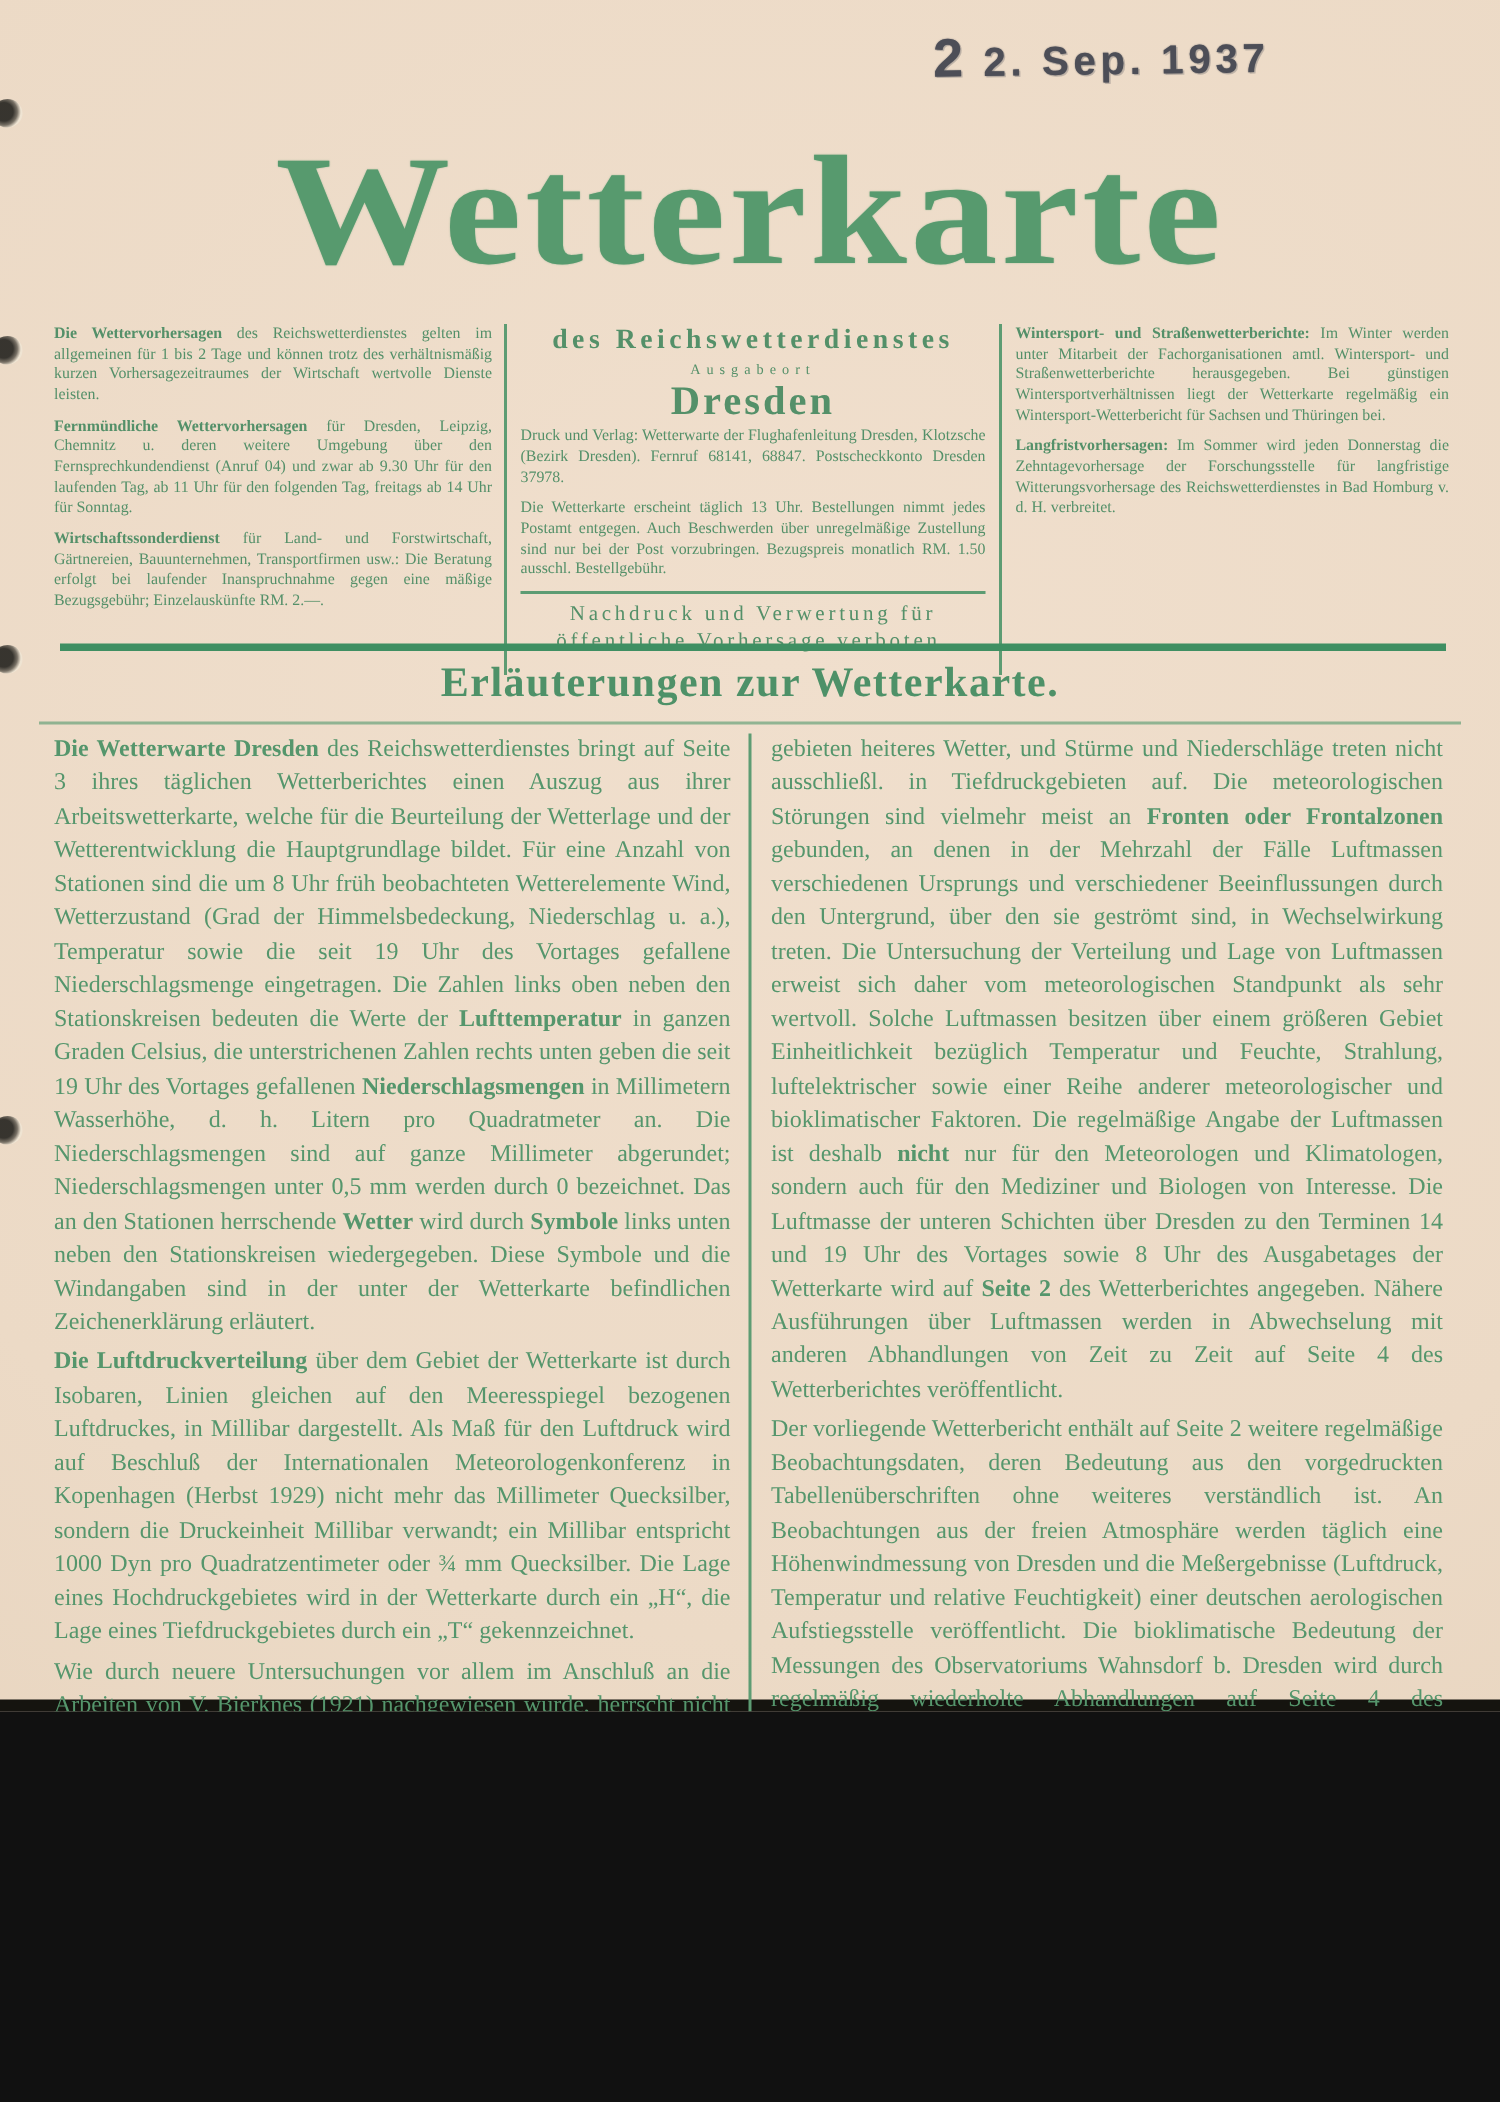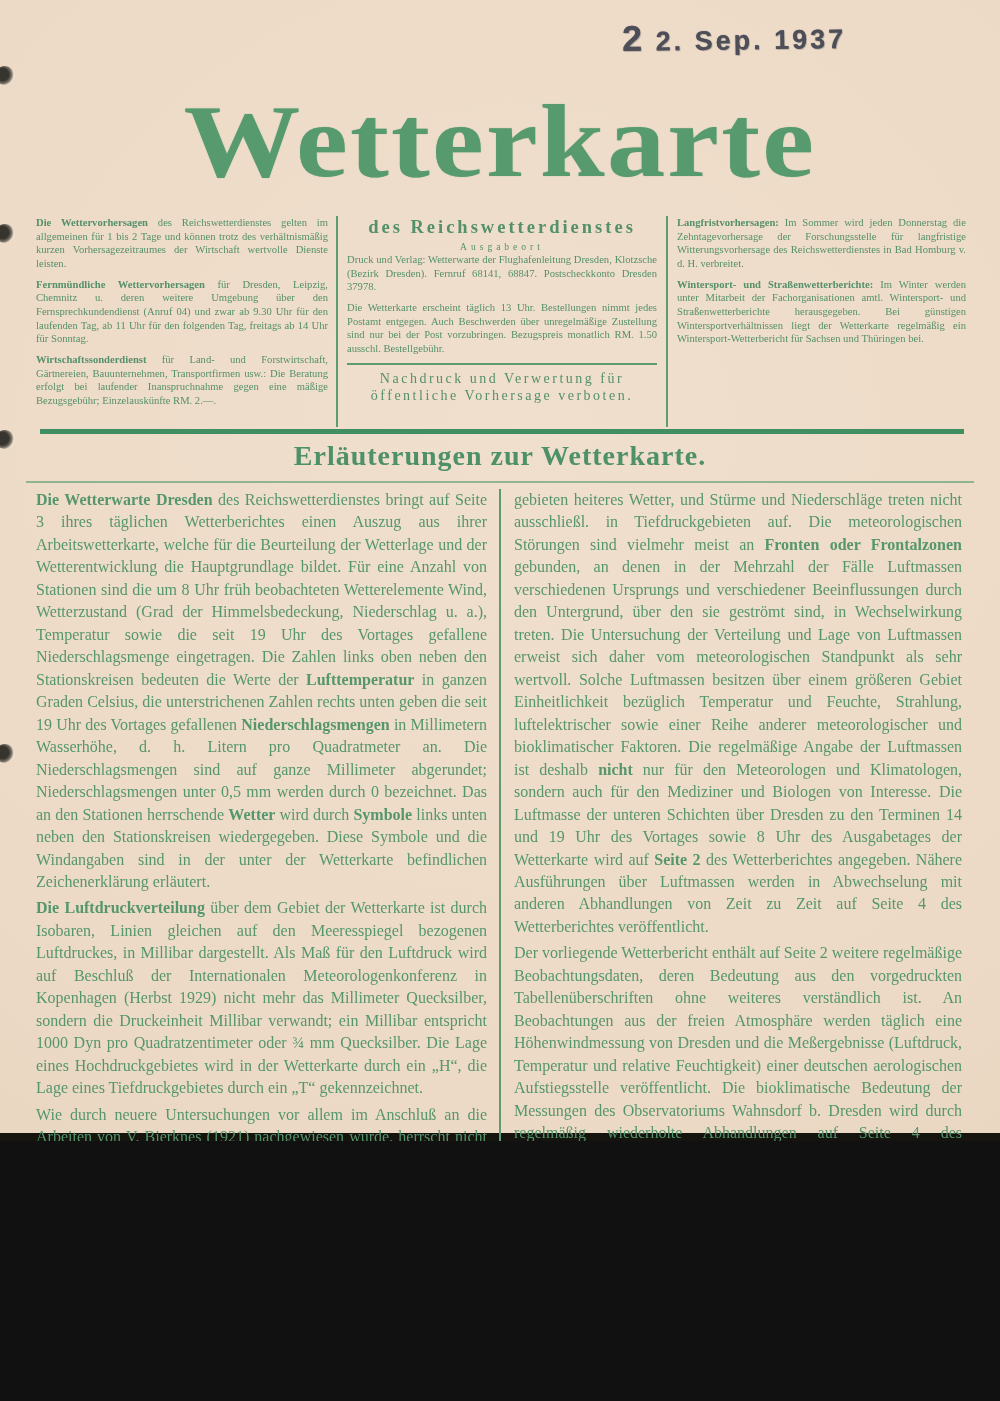--- a/index.html
+++ b/index.html
@@ -89,29 +89,30 @@
 
   <div class="mast">
     <div class="col col-left">
         <p class="para"><span class="b">Die Wettervorhersagen</span><span> des Reichswetterdienstes gelten im allgemeinen für 1 bis 2 Tage und können trotz des verhältnismäßig kurzen Vorhersagezeitraumes der Wirtschaft wertvolle Dienste leisten.</span></p>
         <p class="para"><span class="b">Fernmündliche Wettervorhersagen</span><span> für Dresden, Leipzig, Chemnitz u. deren weitere Umgebung über den Fernsprechkundendienst (Anruf 04) und zwar ab 9.30 Uhr für den laufenden Tag, ab 11 Uhr für den folgenden Tag, freitags ab 14 Uhr für Sonntag.</span></p>
         <p class="para"><span class="b">Wirtschaftssonderdienst</span><span> für Land- und Forstwirtschaft, Gärtnereien, Bauunternehmen, Transportfirmen usw.: Die Beratung erfolgt bei laufender Inanspruchnahme gegen eine mäßige Bezugsgebühr; Einzelauskünfte RM. 2.—.</span></p>
       </div>
     <div class="col col-center">
       <p class="mc-line1">des Reichswetterdienstes</p>
       <p class="mc-line2">Ausgabeort</p>
+      <p class="mc-line3">Dresden</p>
       <div>
           <p class="para"><span>Druck und Verlag: Wetterwarte der Flughafenleitung Dresden, Klotzsche (Bezirk Dresden). Fernruf 68141, 68847. Postscheckkonto Dresden 37978.</span></p>
           <p class="para"><span>Die Wetterkarte erscheint täglich 13 Uhr. Bestellungen nimmt jedes Postamt entgegen. Auch Beschwerden über unregelmäßige Zustellung sind nur bei der Post vorzubringen. Bezugspreis monatlich RM. 1.50 ausschl. Bestellgebühr.</span></p>
         </div>
       <p class="mc-notice">Nachdruck und Verwertung für öffentliche Vorhersage verboten.</p>
     </div>
     <div class="col col-right">
+        <p class="para"><span class="b">Wintersport- und Straßenwetterberichte:</span><span> Im Winter werden unter Mitarbeit der Fachorganisationen amtl. Wintersport- und Straßenwetterberichte herausgegeben. Bei günstigen Wintersportverhältnissen liegt der Wetterkarte regelmäßig ein Wintersport-Wetterbericht für Sachsen und Thüringen bei.</span></p>
         <p class="para"><span class="b">Langfristvorhersagen:</span><span> Im Sommer wird jeden Donnerstag die Zehntagevorhersage der Forschungsstelle für langfristige Witterungsvorhersage des Reichswetterdienstes in Bad Homburg v. d. H. verbreitet.</span></p>
-        <p class="para"><span class="b">Wintersport- und Straßenwetterberichte:</span><span> Im Winter werden unter Mitarbeit der Fachorganisationen amtl. Wintersport- und Straßenwetterberichte herausgegeben. Bei günstigen Wintersportverhältnissen liegt der Wetterkarte regelmäßig ein Wintersport-Wetterbericht für Sachsen und Thüringen bei.</span></p>
       </div>
   </div>
 
   <div class="bar"></div>
 
   <div class="section-heading">Erläuterungen zur Wetterkarte.</div>
   <div class="rule-under-heading"></div>
 
   <div class="article">
     <div class="acol acol-left">

